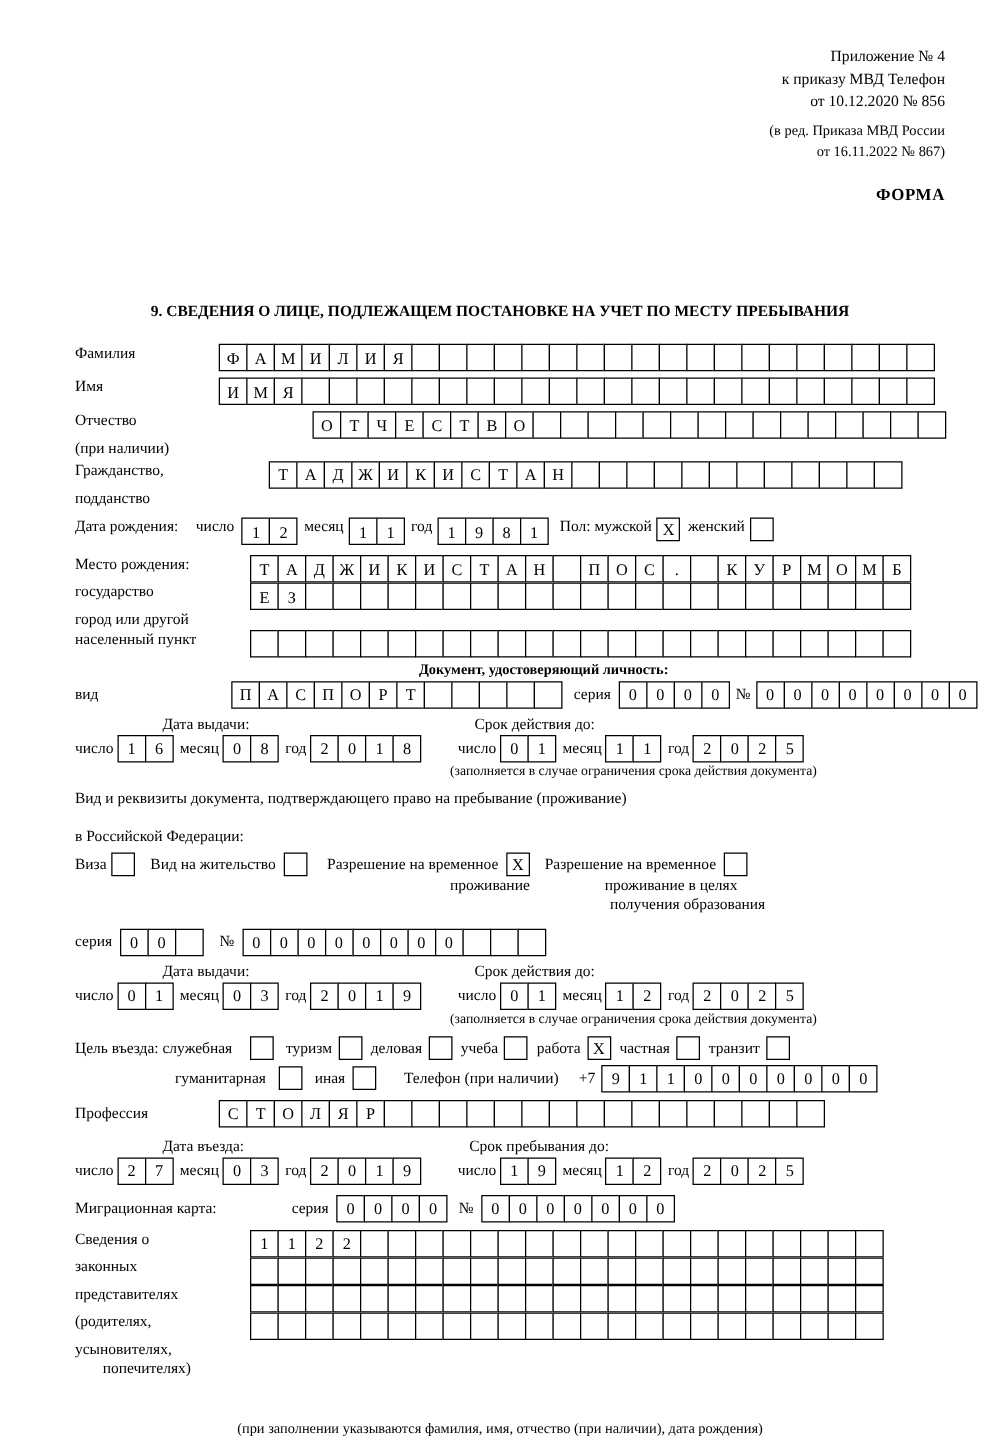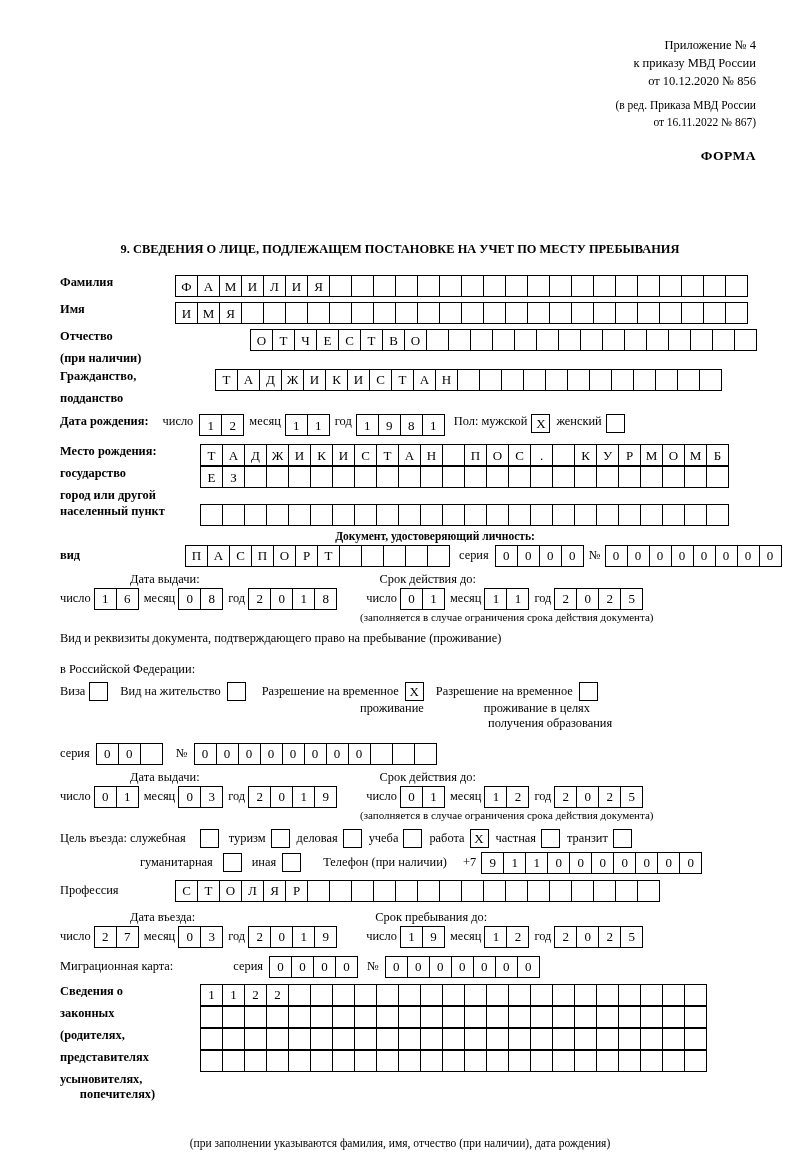--- a/index.html
+++ b/index.html
@@ -14,21 +14,21 @@
   .hdr{position:absolute;right:44px;top:36px;text-align:right;font-size:12.5px;line-height:1.45;}
   .hdr .small{font-size:11.5px;}
   .hdr .gap{height:7px;}
   .forma{position:absolute;right:44px;top:148px;font-weight:bold;font-size:13.5px;letter-spacing:.5px;}
   .title{position:absolute;left:0;right:0;top:182px;text-align:center;font-weight:bold;font-size:13.2px;line-height:1.55;}
   .title .ln2 .ul{display:inline-block;width:62px;border-bottom:1px solid #000;vertical-align:2px;}
   .sect{position:absolute;left:0;right:0;top:242px;text-align:center;font-weight:bold;font-size:12.4px;}
 
   .form{position:absolute;left:60px;top:275px;width:690px;font-size:12.4px;}
   .row{display:flex;align-items:flex-start;margin-bottom:2px;}
-  .lbl{white-space:nowrap;font-weight:bold;}
+  .lbl{white-space:nowrap;}
   .boxes{display:flex;}
   .bx{
     width:23px;height:22px;border:1px solid #000;margin-right:-1px;
     display:flex;align-items:center;justify-content:center;
     font-size:13px;font-family:"Liberation Serif",serif;line-height:1;
     box-sizing:border-box;background:#fff;
   }
   .bx.chk{width:19px;height:19px;margin-right:0;}
   .lab{display:flex;align-items:center;}
   .center{text-align:center;}
@@ -38,21 +38,21 @@
   .footer-note{position:absolute;left:0;right:0;bottom:14px;text-align:center;font-size:11.5px;}
   .sidebar-label{width:115px;flex:none;line-height:1.25;}
 </style>
 </head>
 <body>
 
 <div class="page">
 
   <div class="hdr">
     <div>Приложение № 4</div>
-    <div>к приказу МВД России</div>
+    <div>к приказу МВД Телефон</div>
     <div>от 10.12.2020 № 856</div>
     <div class="gap"></div>
     <div class="small">(в ред. Приказа МВД России</div>
     <div class="small">от 16.11.2022 № 867)</div>
   </div>
 
   <div class="forma">ФОРМА</div>
 
 
   <div class="sect">9. СВЕДЕНИЯ О ЛИЦЕ, ПОДЛЕЖАЩЕМ ПОСТАНОВКЕ НА УЧЕТ ПО МЕСТУ ПРЕБЫВАНИЯ</div>
@@ -662,20 +662,48 @@
           <span class="bx"></span>
           <span class="bx"></span>
           <span class="bx"></span>
           <span class="bx"></span>
           <span class="bx"></span>
           <span class="bx"></span>
           <span class="bx"></span>
         </div>
     </div>
     <div class="row" style="margin-bottom:0;">
+      <div class="lbl sidebar-label">представителях</div>
+      <div class="boxes" id="legal3" style="margin-left:25px;">
+          <span class="bx"></span>
+          <span class="bx"></span>
+          <span class="bx"></span>
+          <span class="bx"></span>
+          <span class="bx"></span>
+          <span class="bx"></span>
+          <span class="bx"></span>
+          <span class="bx"></span>
+          <span class="bx"></span>
+          <span class="bx"></span>
+          <span class="bx"></span>
+          <span class="bx"></span>
+          <span class="bx"></span>
+          <span class="bx"></span>
+          <span class="bx"></span>
+          <span class="bx"></span>
+          <span class="bx"></span>
+          <span class="bx"></span>
+          <span class="bx"></span>
+          <span class="bx"></span>
+          <span class="bx"></span>
+          <span class="bx"></span>
+          <span class="bx"></span>
+        </div>
+    </div>
+    <div class="row" style="margin-bottom:0;">
       <div class="lbl sidebar-label">(родителях,</div>
       <div class="boxes" id="legal4" style="margin-left:25px;">
           <span class="bx"></span>
           <span class="bx"></span>
           <span class="bx"></span>
           <span class="bx"></span>
           <span class="bx"></span>
           <span class="bx"></span>
           <span class="bx"></span>
           <span class="bx"></span>
@@ -690,48 +718,20 @@
           <span class="bx"></span>
           <span class="bx"></span>
           <span class="bx"></span>
           <span class="bx"></span>
           <span class="bx"></span>
           <span class="bx"></span>
           <span class="bx"></span>
         </div>
     </div>
     <div class="row" style="margin-bottom:0;">
-      <div class="lbl sidebar-label">представителях</div>
-      <div class="boxes" id="legal3" style="margin-left:25px;">
-          <span class="bx"></span>
-          <span class="bx"></span>
-          <span class="bx"></span>
-          <span class="bx"></span>
-          <span class="bx"></span>
-          <span class="bx"></span>
-          <span class="bx"></span>
-          <span class="bx"></span>
-          <span class="bx"></span>
-          <span class="bx"></span>
-          <span class="bx"></span>
-          <span class="bx"></span>
-          <span class="bx"></span>
-          <span class="bx"></span>
-          <span class="bx"></span>
-          <span class="bx"></span>
-          <span class="bx"></span>
-          <span class="bx"></span>
-          <span class="bx"></span>
-          <span class="bx"></span>
-          <span class="bx"></span>
-          <span class="bx"></span>
-          <span class="bx"></span>
-        </div>
-    </div>
-    <div class="row" style="margin-bottom:0;">
       <div class="lbl sidebar-label">усыновителях,</div>
     </div>
     <div class="row" style="margin-bottom:0;text-align:center;">
       <div class="lbl sidebar-label">попечителях)</div>
     </div>
 
   </div>
 
   <div class="footer-note">(при заполнении указываются фамилия, имя, отчество (при наличии), дата рождения)</div>
 

